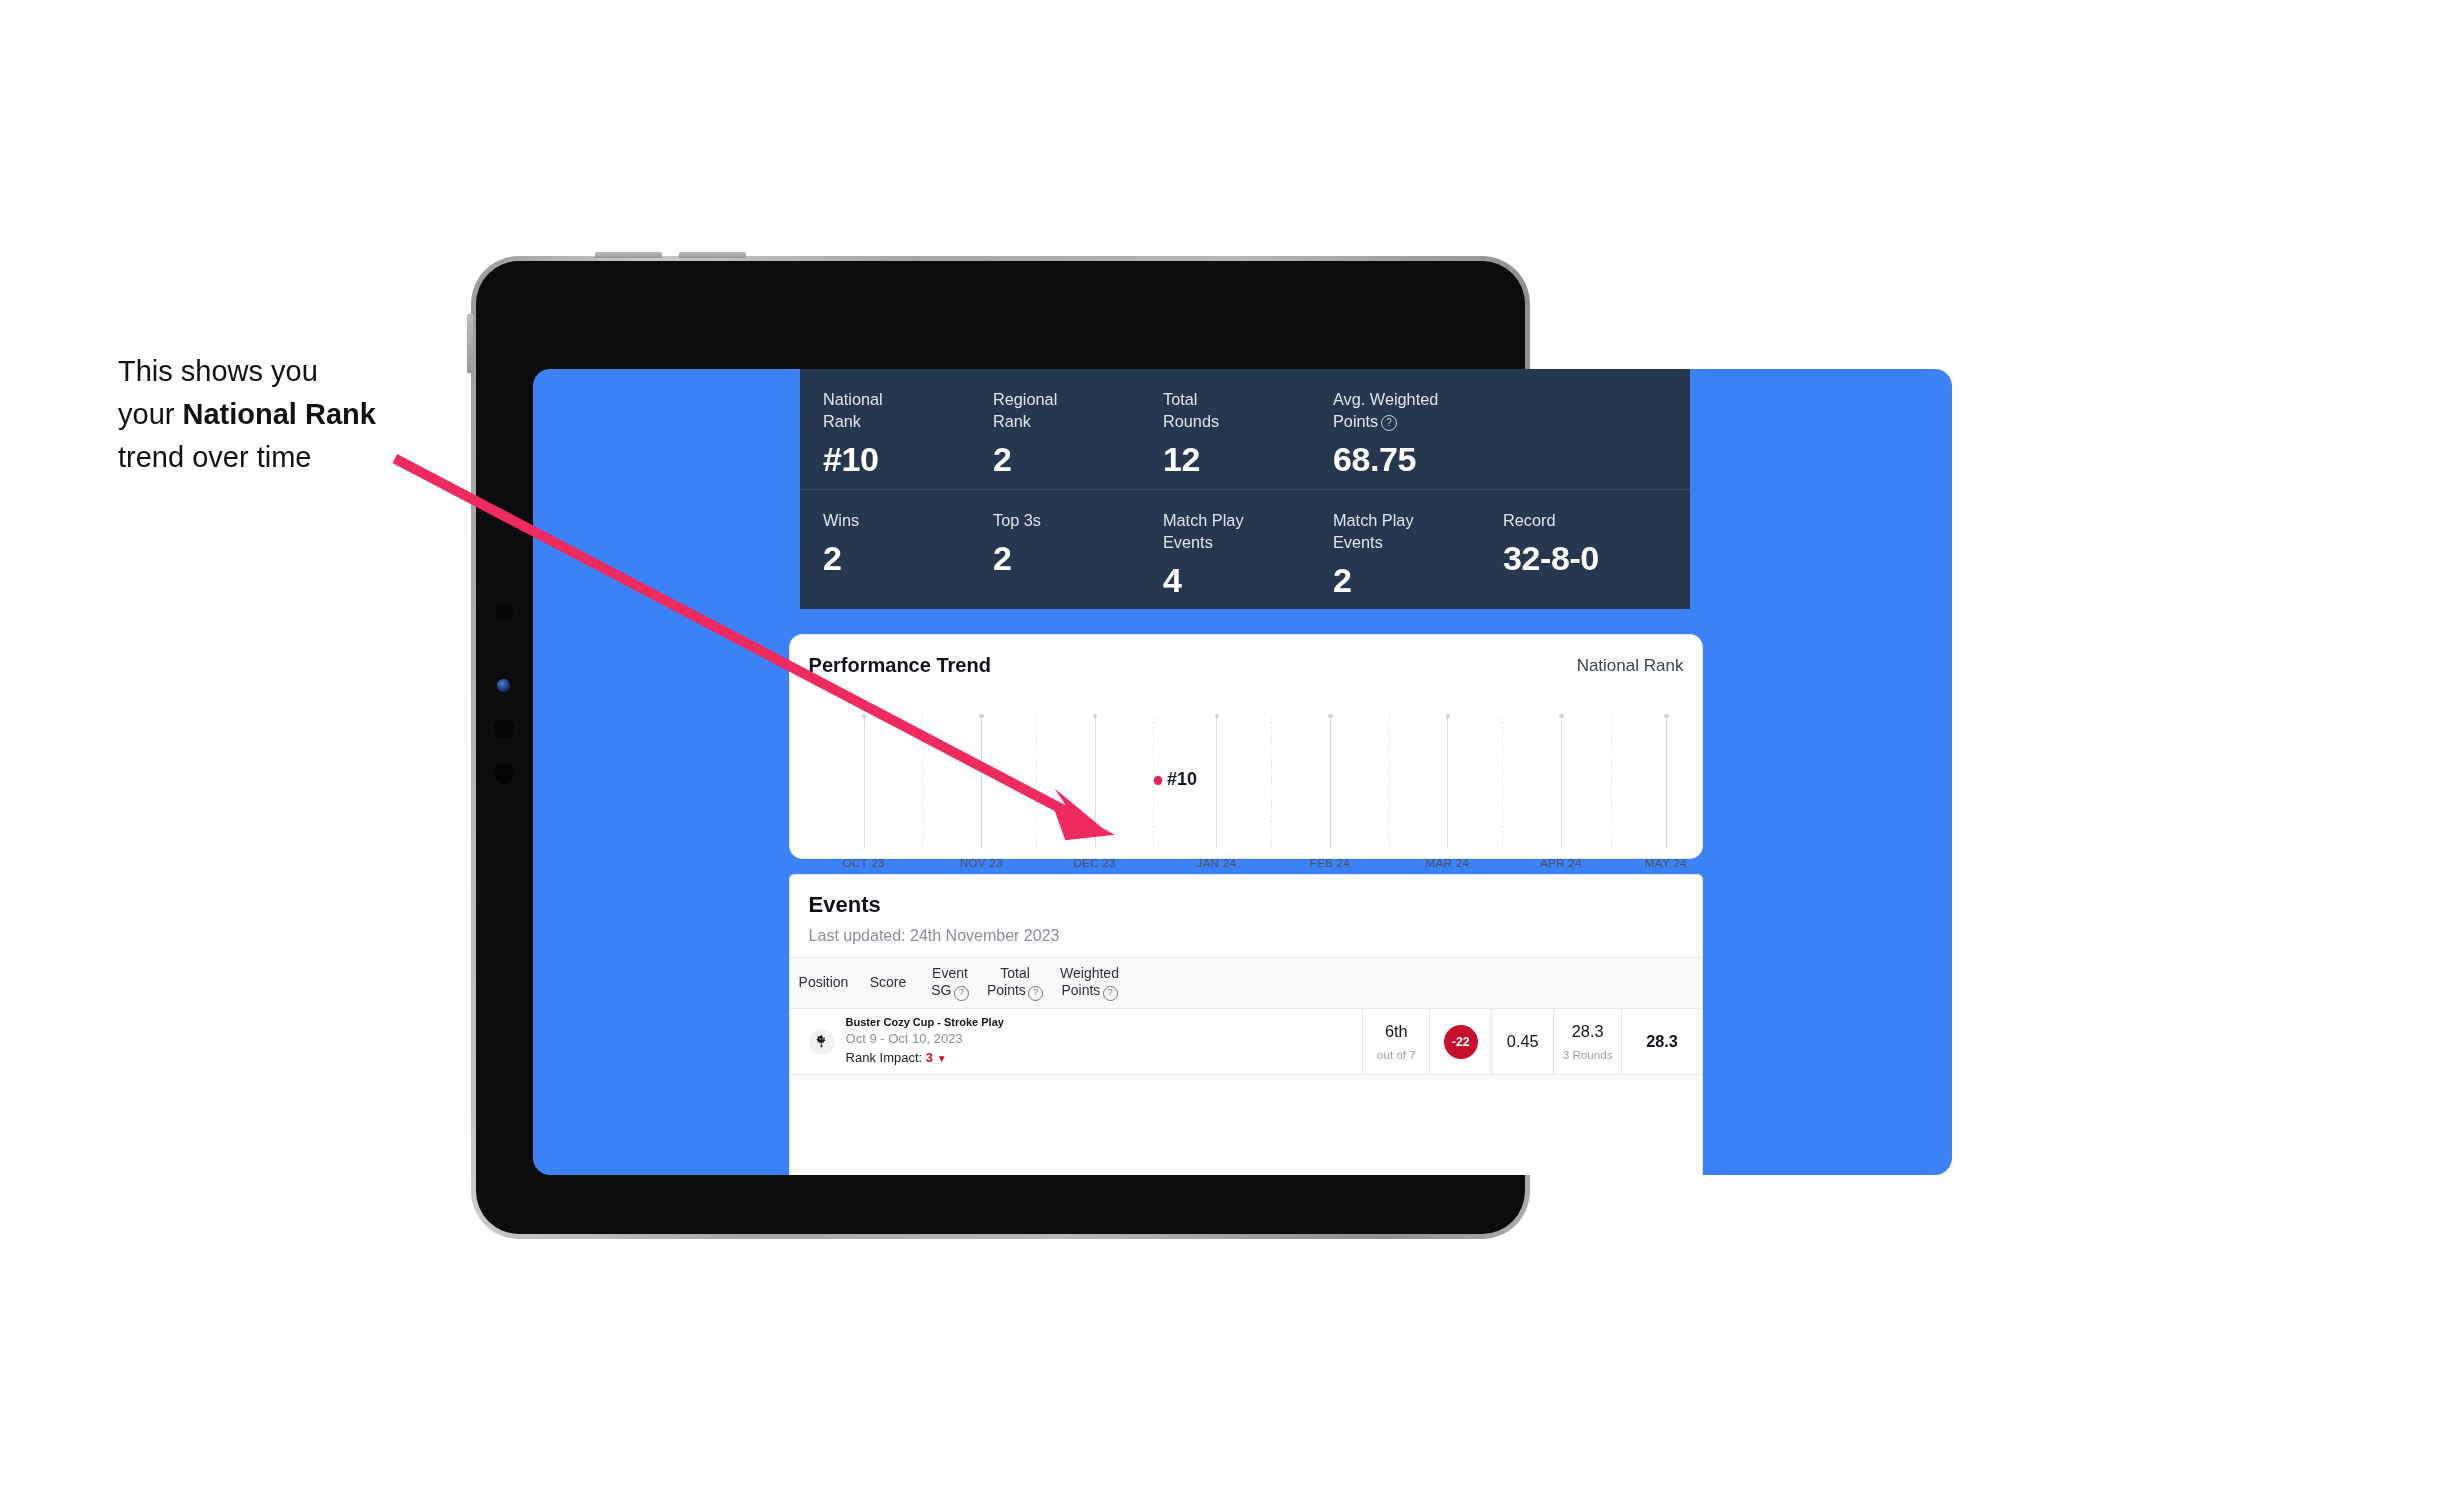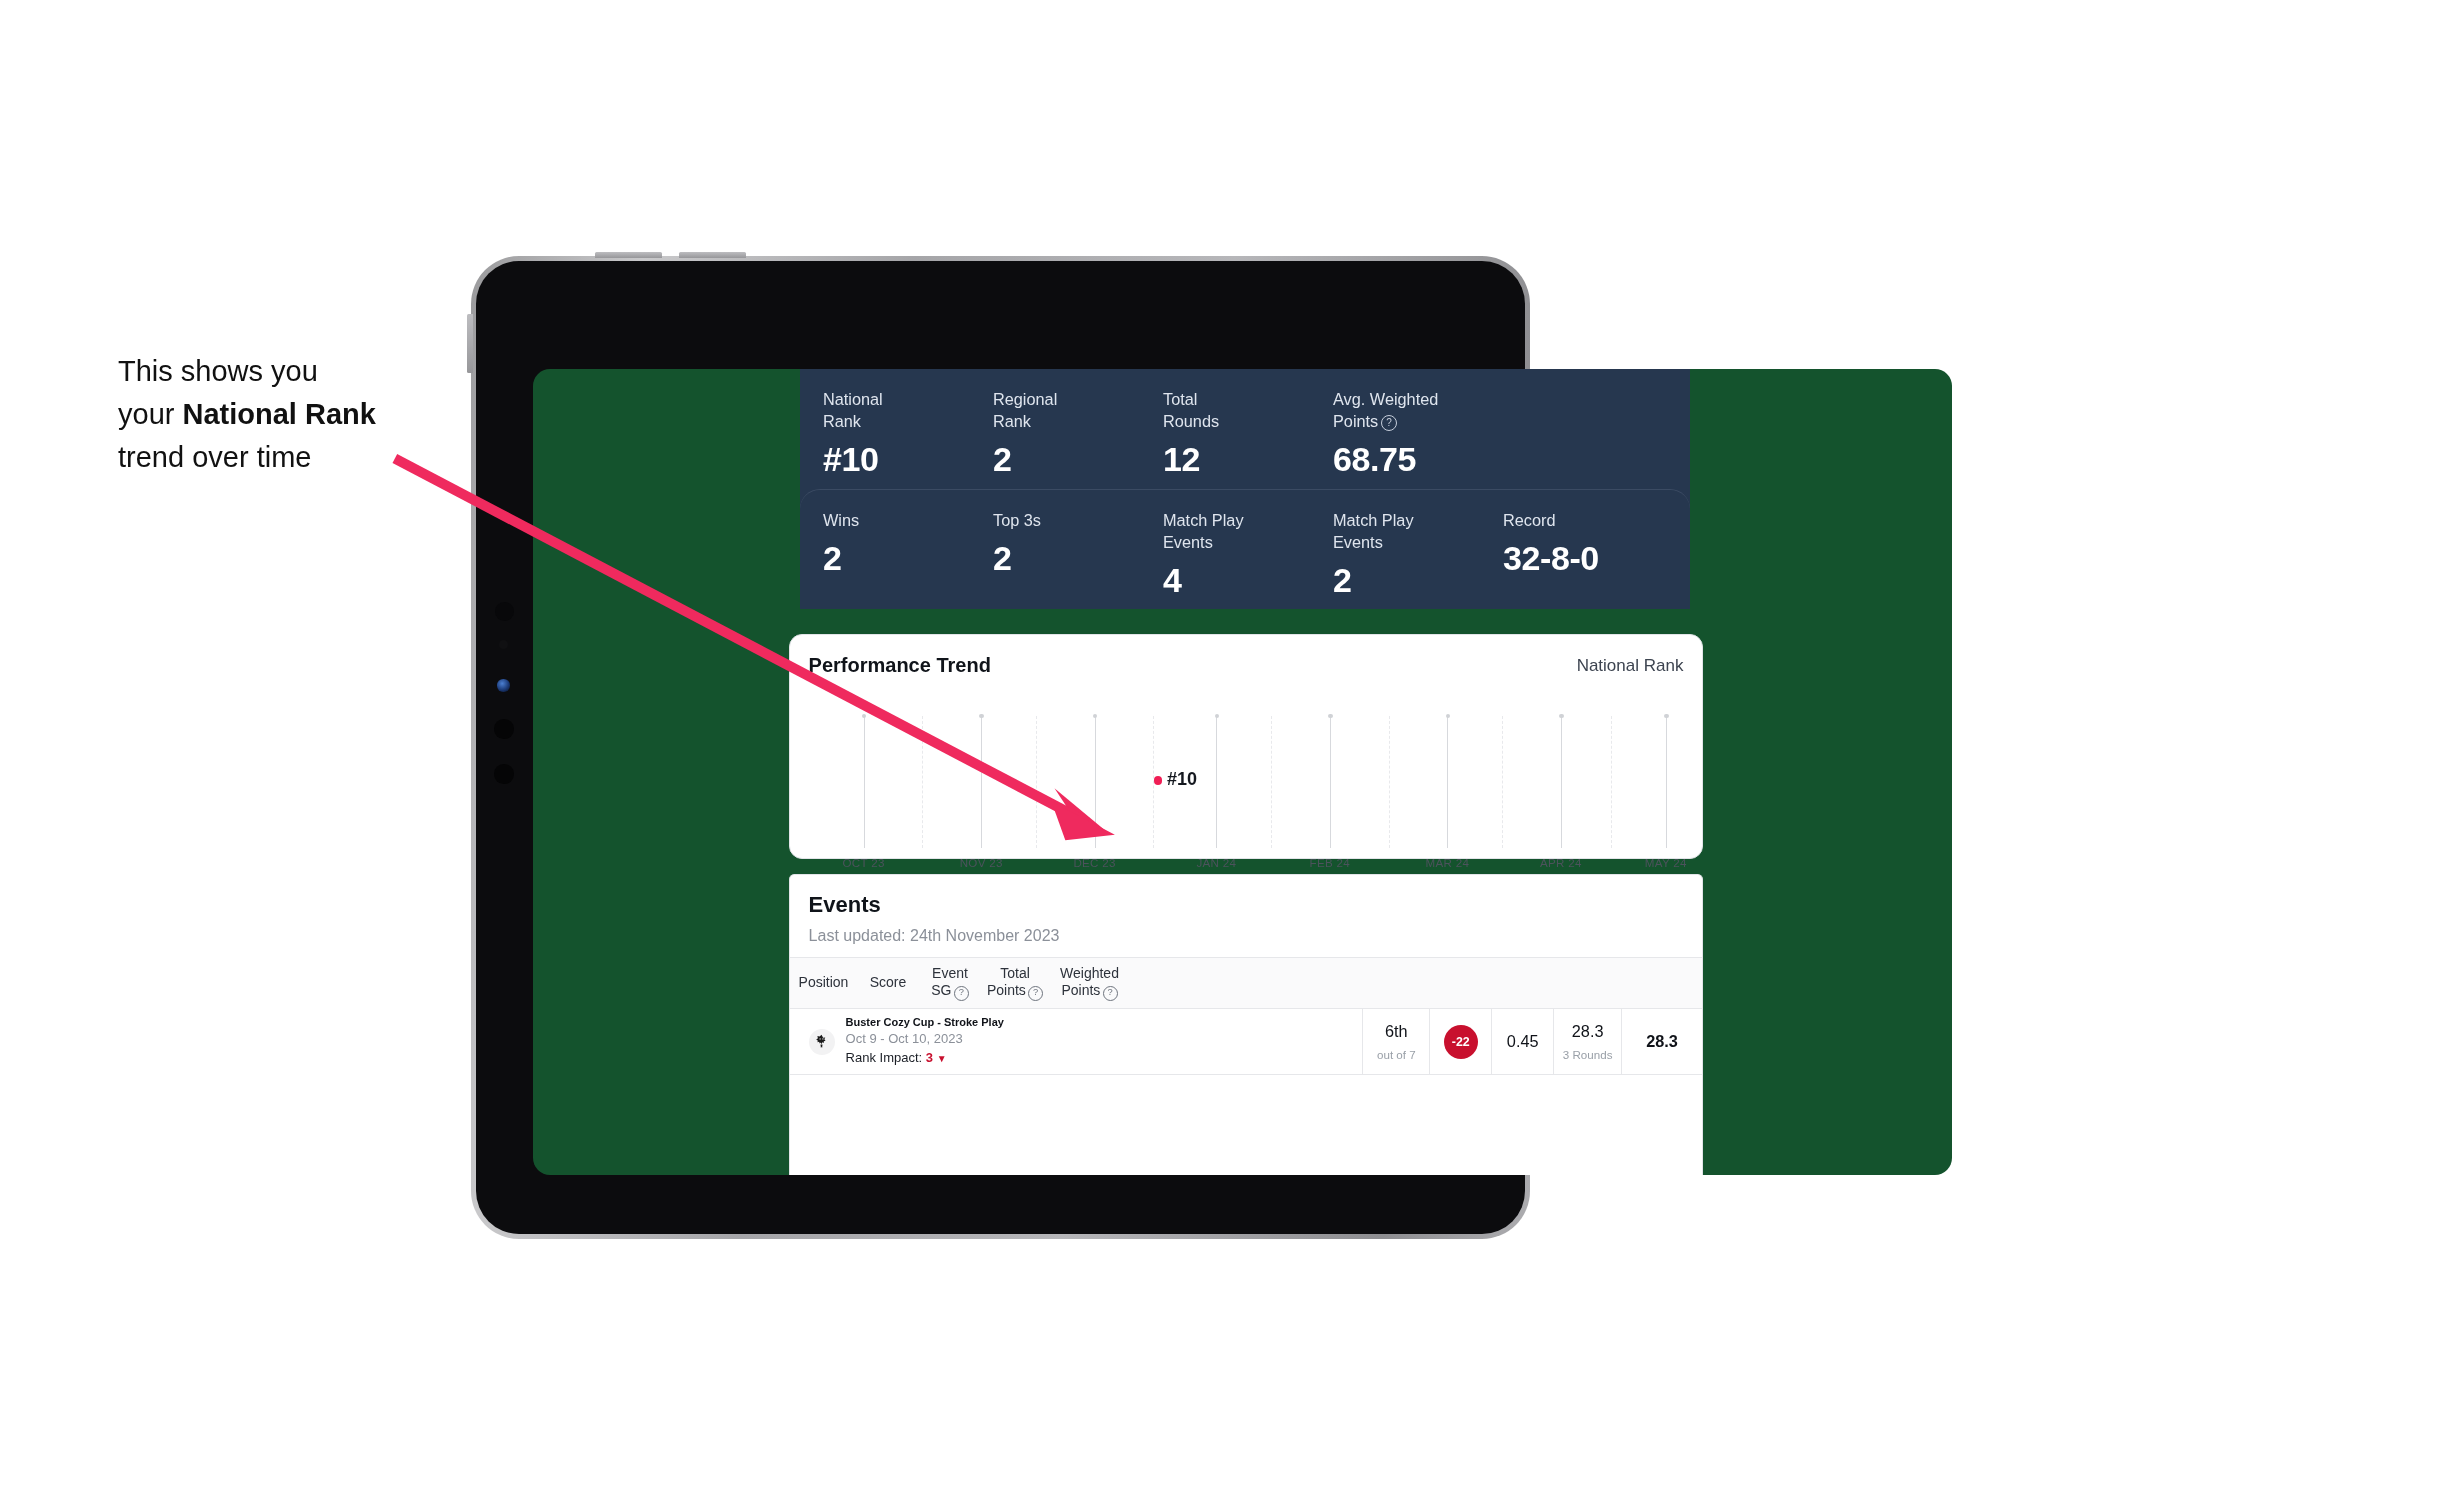--- a/index.html
+++ b/index.html
@@ -54,39 +54,39 @@
   #cam-2{left:23px;top:379px;width:8.5px;height:8.5px;background:#101012;}
   #cam-3{left:21px;top:418px;width:12.4px;height:12.4px;background:radial-gradient(circle at 40% 35%,#4b7fd1 0%,#1b3a77 55%,#060a16 100%);}
   #cam-4{left:18px;top:458px;width:19.4px;height:19.4px;}
   #cam-5{left:18px;top:503px;width:19.4px;height:19.4px;}
 
   
   #screen{
     position:absolute;
     left:533px;top:369px;
     width:1419px;height:806px;
-    background:#14532d;
+    background:#3b82f6;
     border-radius:17px;
     overflow:hidden;
     z-index:10;
   }
   #screen-inner{
     position:absolute;left:0;top:0;width:1419px;height:806px;
   }
 
   
   #stats-panel{
     position:absolute;
     left:267px;top:0px;
     width:890px;height:240px;
     background:#26374f;
     color:#ffffff;
   }
   .stats-row{display:flex;height:120px;box-sizing:border-box;padding:0 0 0 23px;}
-  #stats-row-2{border-top:0.8px solid #3b4b63;border-radius:20px;}
+  #stats-row-2{border-top:0.8px solid #3b4b63;}
   .stat-cell{width:170px;box-sizing:border-box;padding-top:20px;}
   .stat-label{
     font-size:16.3px;line-height:1.32;color:#dfe5ee;font-weight:400;
     max-width:139px;
   }
   .stat-value{
     font-size:34px;font-weight:700;color:#ffffff;margin-top:7.7px;letter-spacing:-0.4px;
   }
   .q-icon{
     display:inline-block;width:14.7px;height:14.7px;border:1.2px solid #c6cedb;border-radius:50%;

